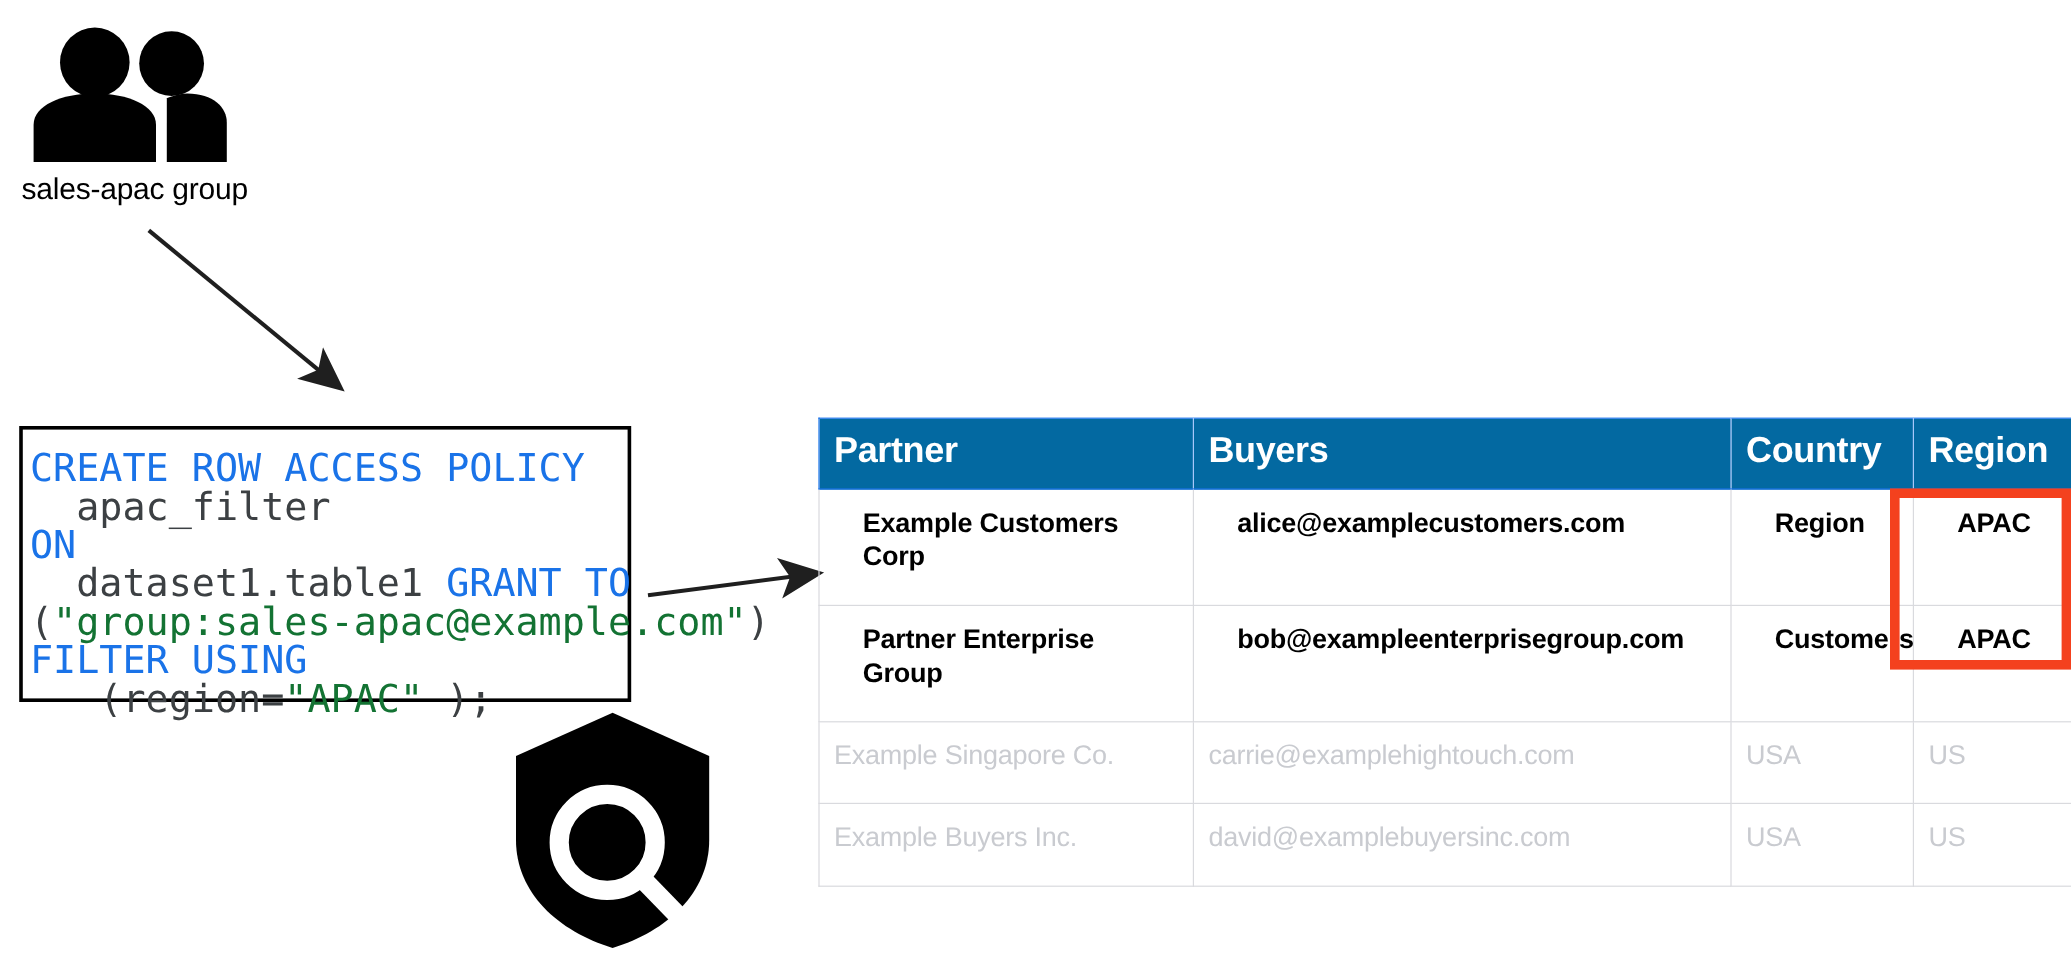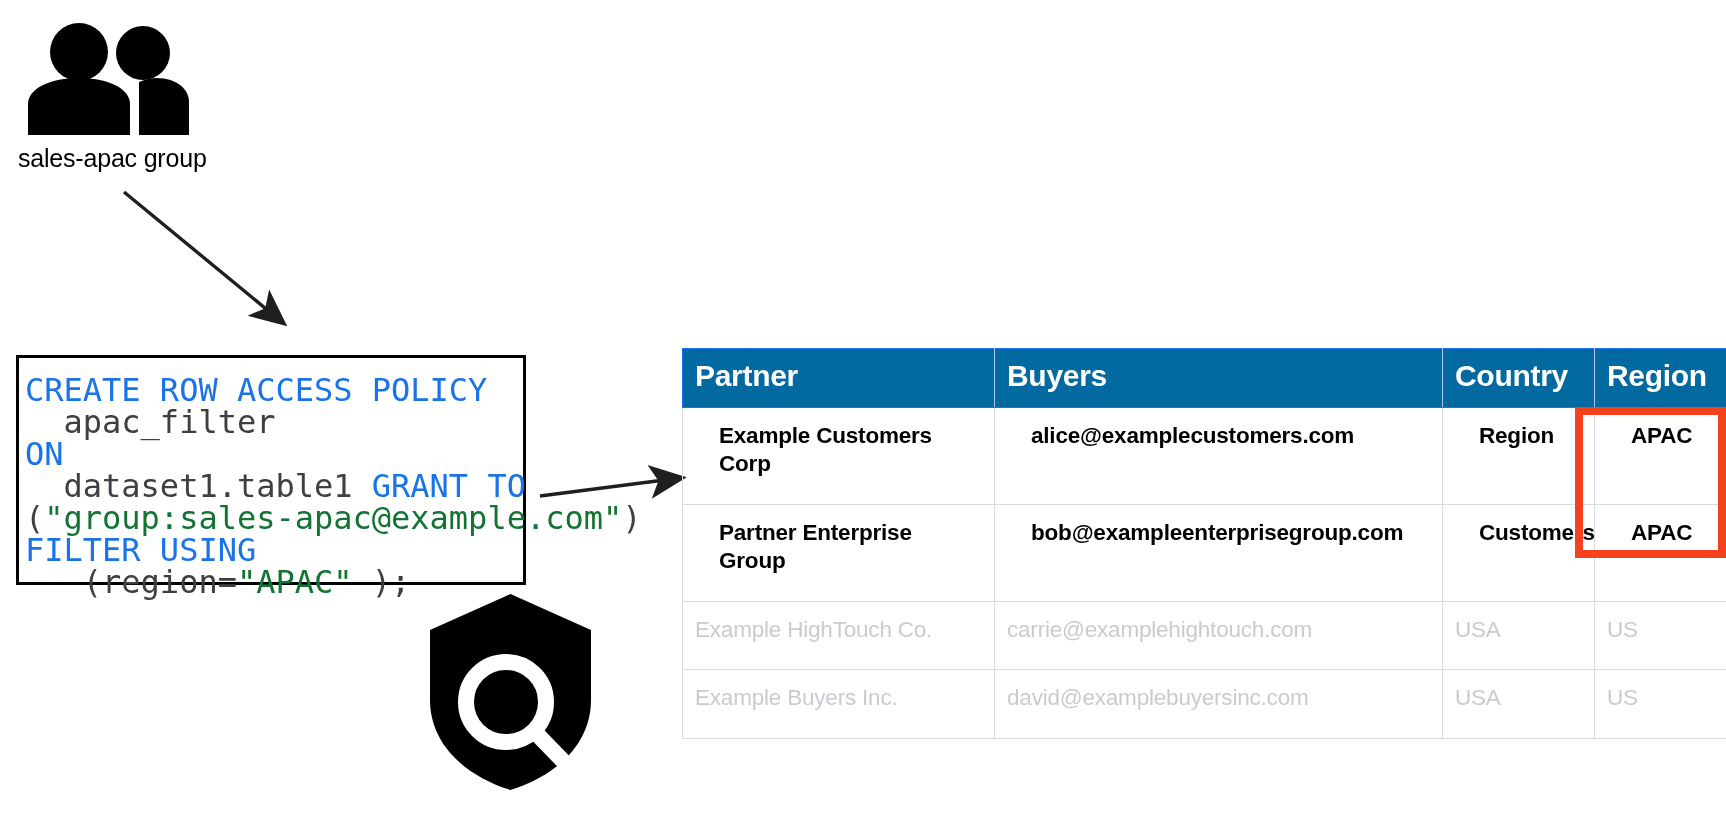--- a/index.html
+++ b/index.html
@@ -202,21 +202,21 @@
           <td>Region</td>
           <td>APAC</td>
         </tr>
         <tr class="granted">
           <td>Partner Enterprise Group</td>
           <td>bob@exampleenterprisegroup.com</td>
           <td>Customers</td>
           <td>APAC</td>
         </tr>
         <tr class="filtered">
-          <td>Example HighTouch Co.</td>
+          <td>Example Singapore Co.</td>
           <td>carrie@examplehightouch.com</td>
           <td>USA</td>
           <td>US</td>
         </tr>
         <tr class="filtered">
           <td>Example Buyers Inc.</td>
           <td>david@examplebuyersinc.com</td>
           <td>USA</td>
           <td>US</td>
         </tr>

